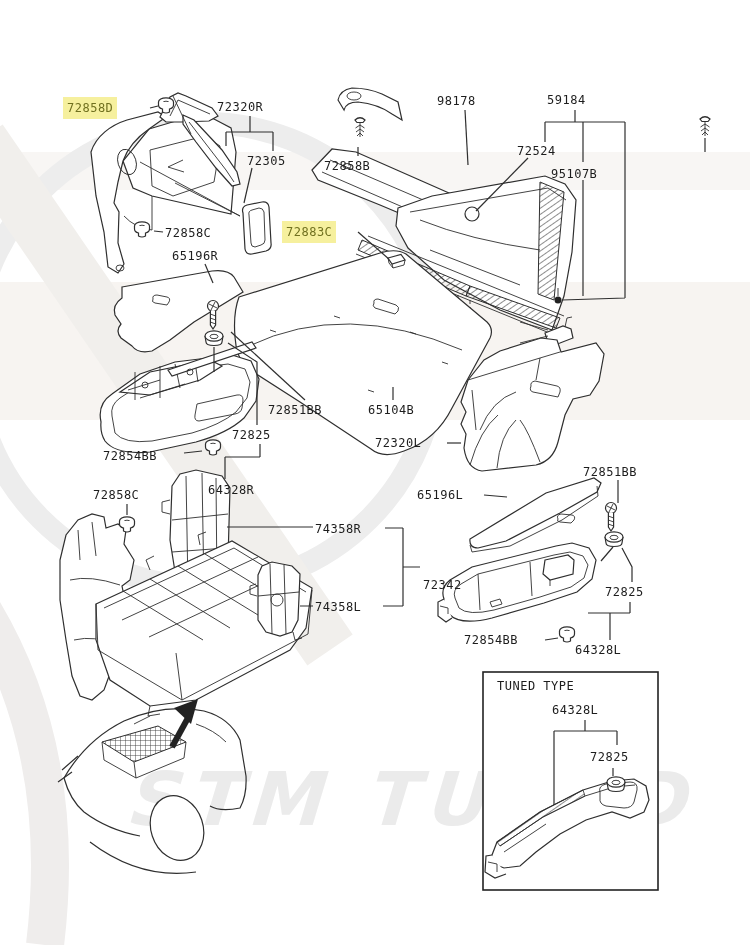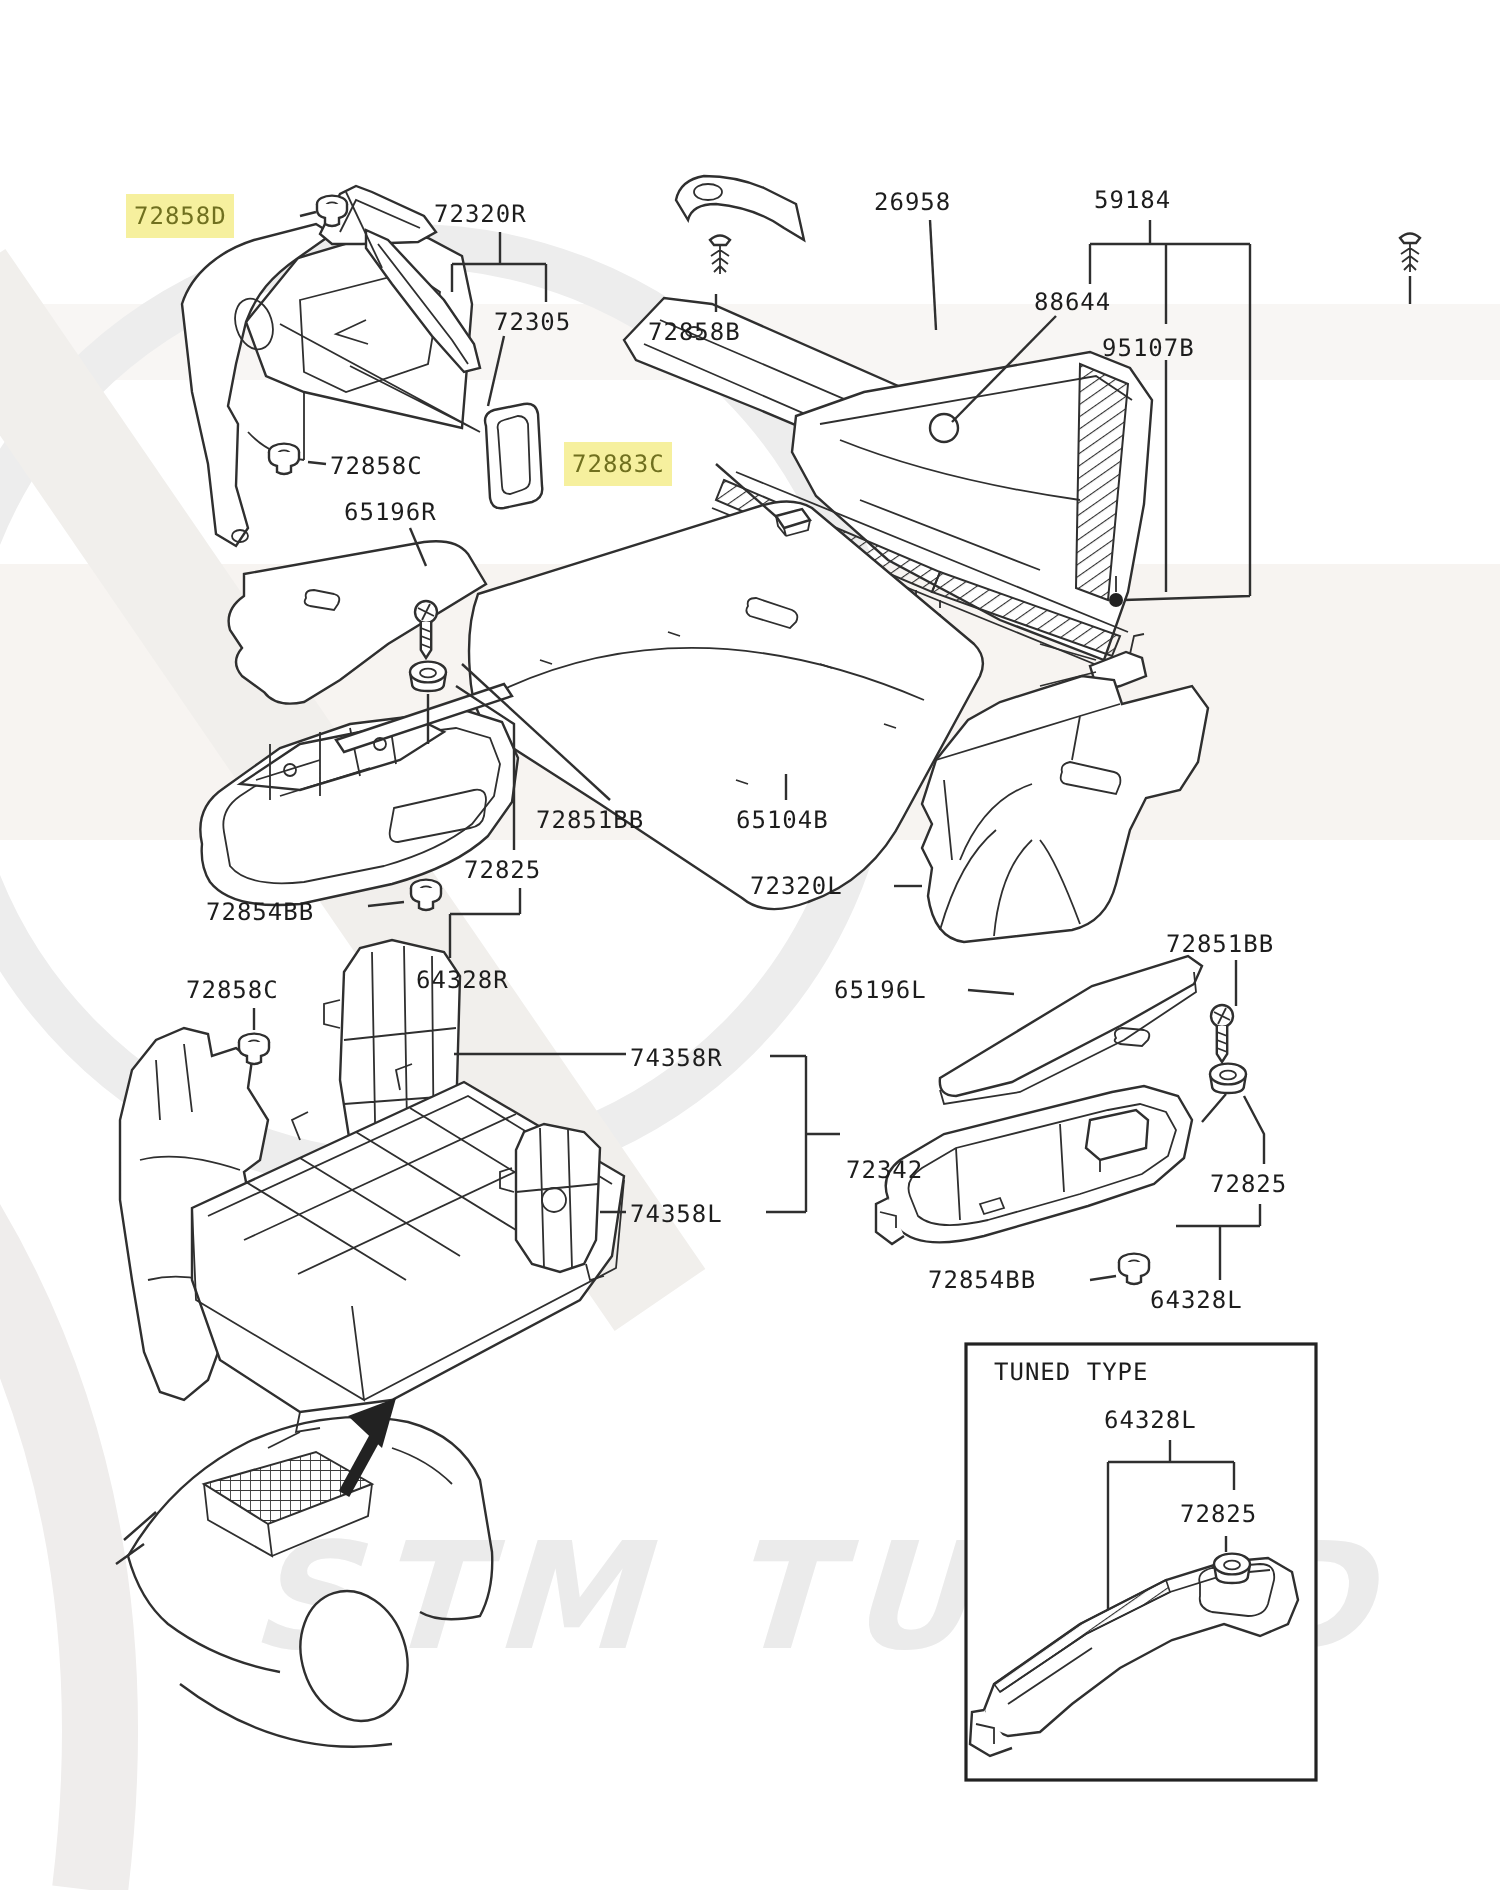--- a/index.html
+++ b/index.html
@@ -242,23 +242,23 @@
       <use href="#screw" transform="translate(611,508)"></use>
       <use href="#grommet" transform="translate(614,537)"></use>
       <use href="#clip" transform="translate(567,631)"></use>
     </g>
   </svg>
 
   <div class="lbl hl" style="left:63px;top:97px">72858D</div>
   <div class="lbl" style="left:217px;top:97px">72320R</div>
   <div class="lbl" style="left:247px;top:151px">72305</div>
   <div class="lbl" style="left:324px;top:156px">72858B</div>
-  <div class="lbl" style="left:437px;top:91px">26958</div>
+  <div class="lbl" style="left:437px;top:91px">98178</div>
   <div class="lbl" style="left:547px;top:90px">59184</div>
-  <div class="lbl" style="left:517px;top:141px">88644</div>
+  <div class="lbl" style="left:517px;top:141px">72524</div>
   <div class="lbl" style="left:551px;top:164px">95107B</div>
   <div class="lbl" style="left:165px;top:223px">72858C</div>
   <div class="lbl" style="left:172px;top:246px">65196R</div>
   <div class="lbl hl" style="left:282px;top:221px">72883C</div>
   <div class="lbl" style="left:268px;top:400px">72851BB</div>
   <div class="lbl" style="left:368px;top:400px">65104B</div>
   <div class="lbl" style="left:232px;top:425px">72825</div>
   <div class="lbl" style="left:103px;top:446px">72854BB</div>
   <div class="lbl" style="left:375px;top:433px">72320L</div>
   <div class="lbl" style="left:583px;top:462px">72851BB</div>

